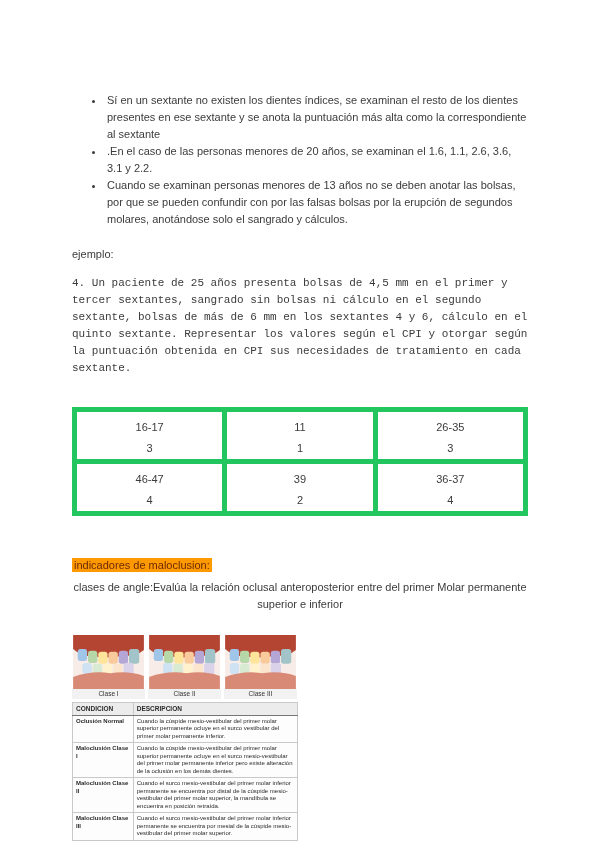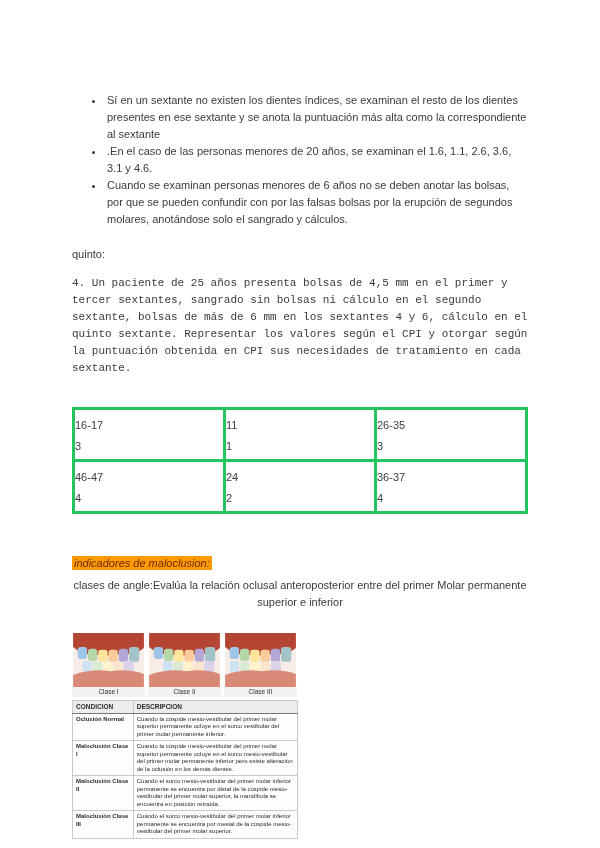--- a/index.html
+++ b/index.html
@@ -18,32 +18,31 @@
   ul.bullets li { padding-left:2px; }
 
   .ejemplo { margin-bottom:12px; }
   .problem { margin-bottom:30px;font-family:Liberation Mono, monospace; }
 
   table.sextant {
     width:100%; border-collapse:collapse; margin-bottom:42px;
     table-layout:fixed;
   }
   table.sextant td {
-    border:3px solid #22c55e;
-    height:52px; vertical-align:top; text-align:left;
+    border:5px solid #22c55e;
+    height:52px; vertical-align:top; text-align:center;
     padding-top:7px;
   }
   table.sextant td .val { margin-top:4px; }
 
   .heading { margin-bottom:6px; line-height:15px; }
   .hl {
     background:#ff9900;
     color:#6b2a08;
     padding:1px 2px;
-    font-style:italic;
   }
   .angle { margin-bottom:22px;text-align:center; }
 
   .figure { width:226px; }
   .panels { display:flex; gap:3px; background:#fff; }
   .panel { width:73px; }
   .panel svg { display:block; width:73px; height:54px; }
   .panel .cap {
     font-size:6.5px; line-height:10px; text-align:center; color:#333;
     background:#f2f2f2;
@@ -61,25 +60,25 @@
   }
   table.desc-table td.cond { width:27%; font-weight:bold; }
 </style>
 </head>
 <body>
 
 <div class="page">
 
   <ul class="bullets">
     <li>Sí en un sextante no existen los dientes índices, se examinan el resto de los dientes presentes en ese sextante y se anota la puntuación más alta como la correspondiente al sextante</li>
-    <li>.En el caso de las personas menores de 20 años, se examinan el 1.6, 1.1, 2.6, 3.6, 3.1 y 4.6.</li>
-    <li>Cuando se examinan personas menores de 6 años no se deben anotar las bolsas, por que se pueden confundir con por las falsas bolsas por la erupción de segundos molares, anotándose solo el sangrado y cálculos.</li>
+    <li>.En el caso de las personas menores de 20 años, se examinan el 1.6, 1.1, 2.6, 3.6, 3.1 y 2.2.</li>
+    <li>Cuando se examinan personas menores de 13 años no se deben anotar las bolsas, por que se pueden confundir con por las falsas bolsas por la erupción de segundos molares, anotándose solo el sangrado y cálculos.</li>
   </ul>
 
-  <p class="ejemplo">quinto:</p>
+  <p class="ejemplo">ejemplo:</p>
 
   <p class="problem">4. Un paciente de 25 años presenta bolsas de 4,5 mm en el primer y tercer sextantes, sangrado sin bolsas ni cálculo en el segundo sextante, bolsas de más de 6 mm en los sextantes 4 y 6, cálculo en el quinto sextante. Representar los valores según el CPI y otorgar según la puntuación obtenida en CPI sus necesidades de tratamiento en cada sextante.</p>
 
   <table class="sextant">
     <tbody>
       <tr>
         <td>
           <div class="code">16-17</div>
           <div class="val">3</div>
         </td>
@@ -91,21 +90,21 @@
           <div class="code">26-35</div>
           <div class="val">3</div>
         </td>
       </tr>
       <tr>
         <td>
           <div class="code">46-47</div>
           <div class="val">4</div>
         </td>
         <td>
-          <div class="code">24</div>
+          <div class="code">39</div>
           <div class="val">2</div>
         </td>
         <td>
           <div class="code">36-37</div>
           <div class="val">4</div>
         </td>
       </tr>
     </tbody>
   </table>
 

